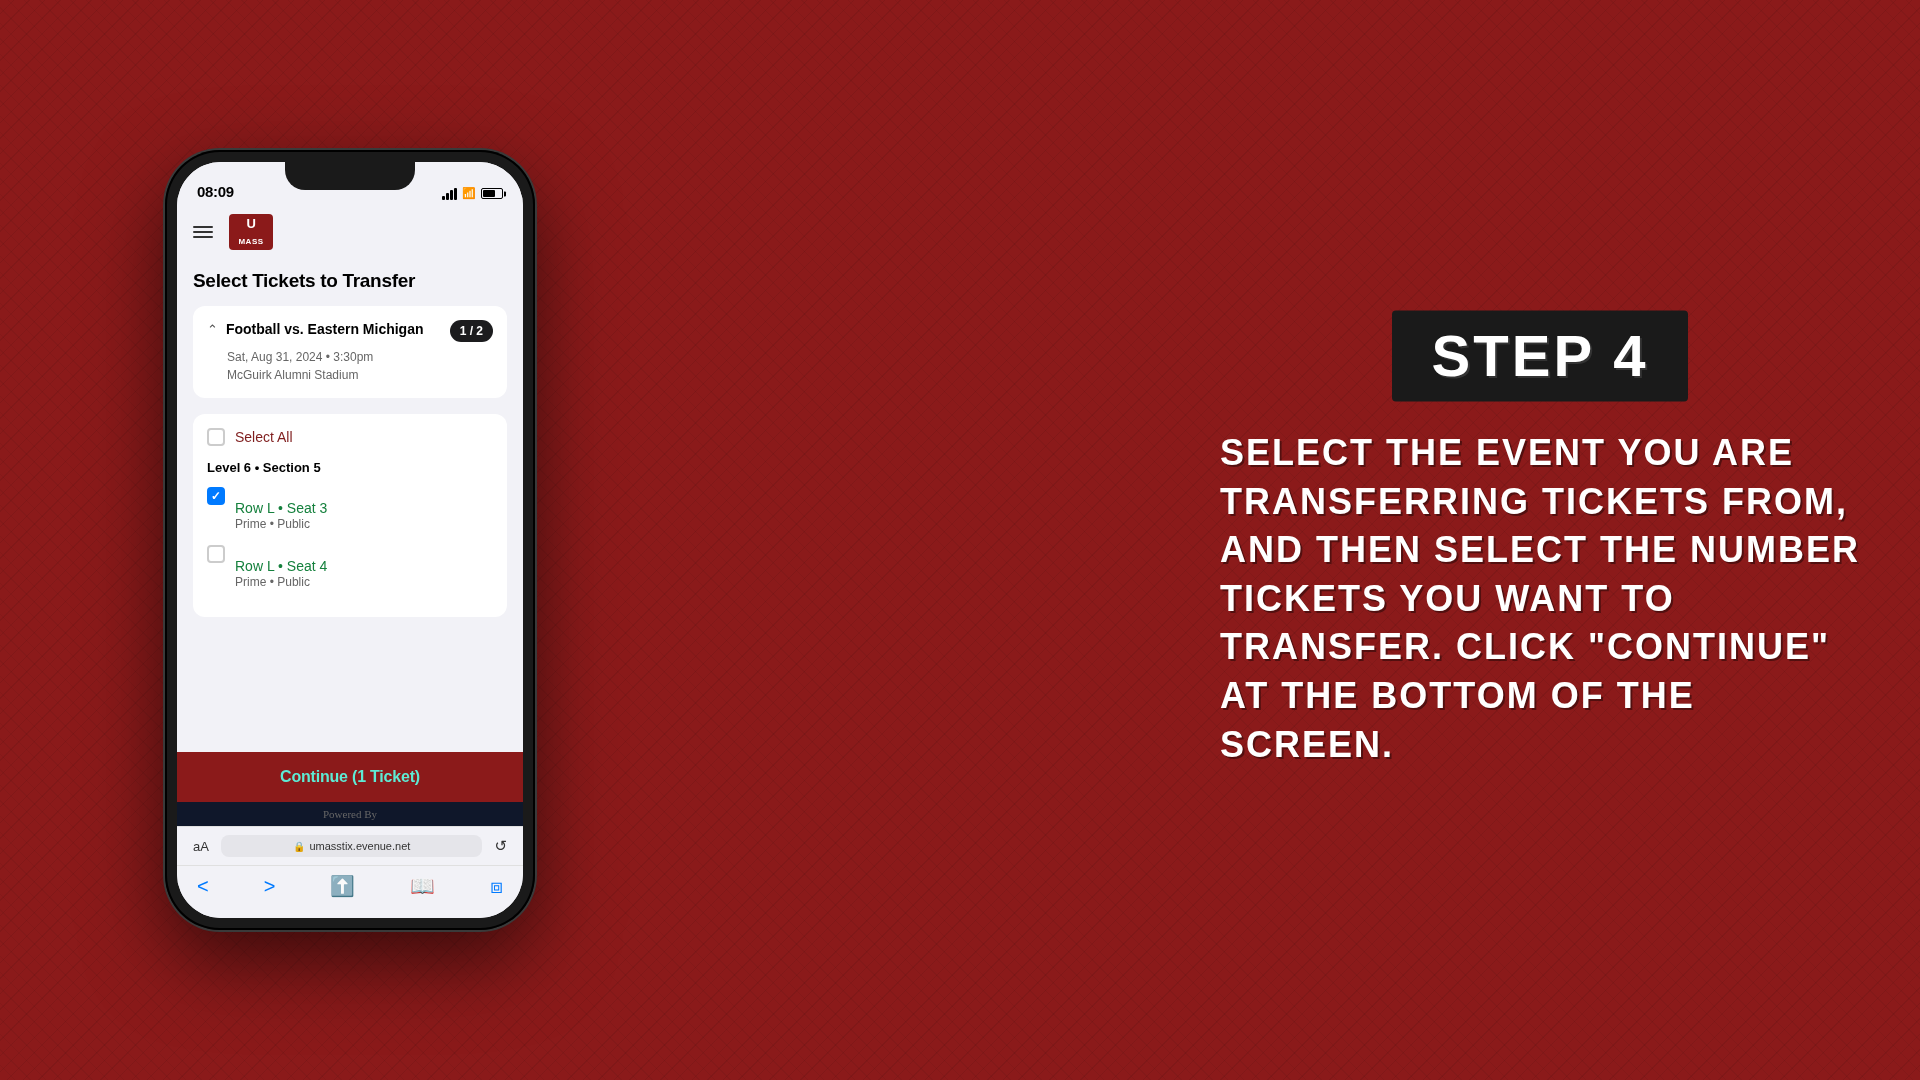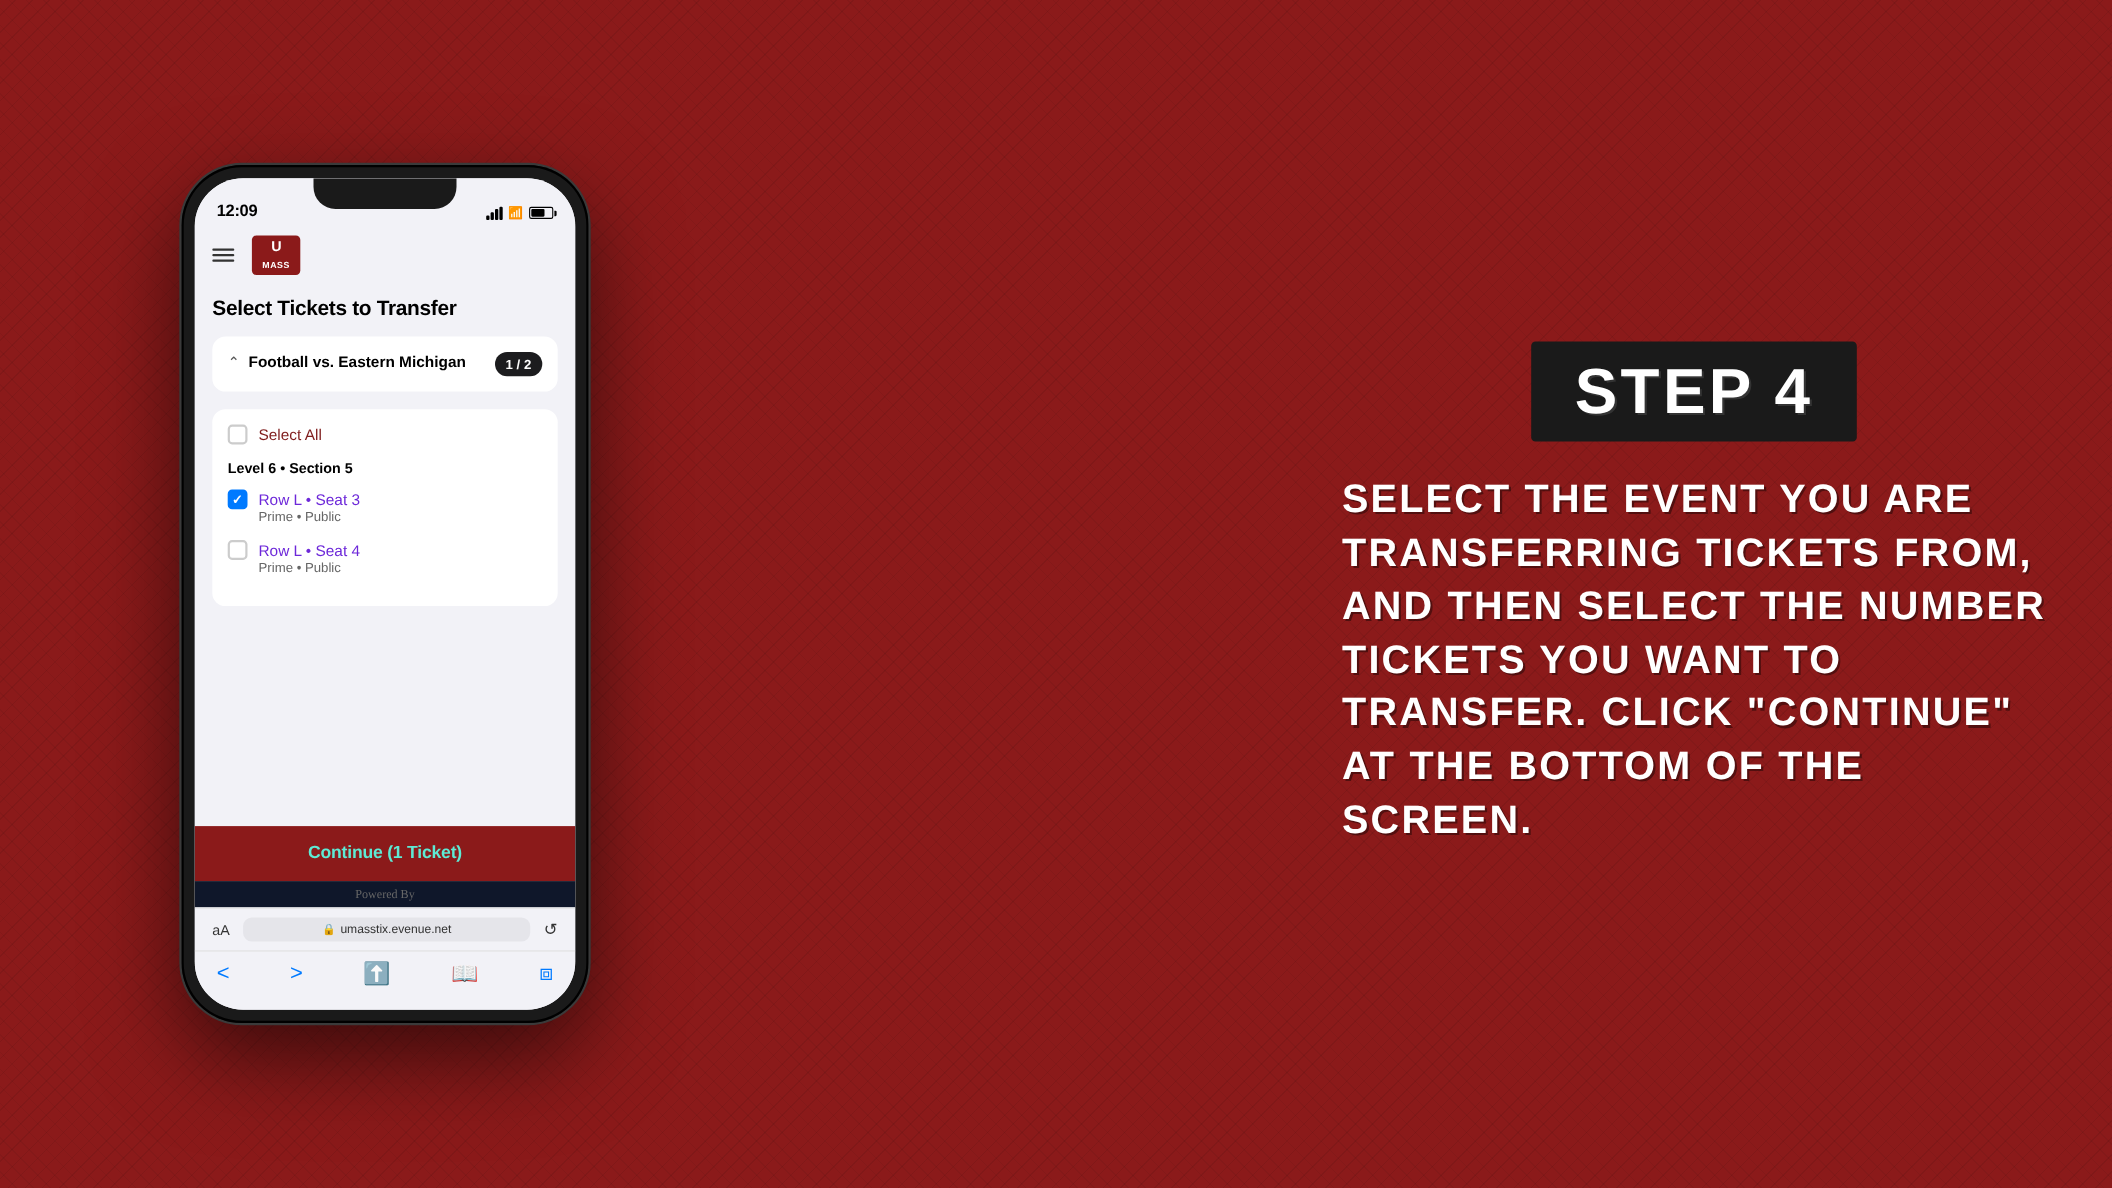--- a/index.html
+++ b/index.html
@@ -330,22 +330,23 @@
       margin-bottom: 14px;
     }
 
     .seat-info {
       flex: 1;
     }
 
     .seat-main {
       font-size: 14px;
       font-weight: 500;
-      color: #6d28d9;
+      color: #15803d;
       line-height: 1.3;
+      margin-top: 12px;
     }
 
     .seat-sub {
       font-size: 12px;
       color: #666;
     }
 
     
     .continue-btn {
       background: #8B1A1A;
@@ -472,21 +473,21 @@
 </head>
 <body>
 
 <div class="phone-wrapper">
   <div class="phone-frame">
     <div class="phone-screen">
 
       <div class="notch"></div>
 
       <div class="status-bar">
-        <span class="status-time">12:09</span>
+        <span class="status-time">08:09</span>
         <div class="status-icons">
           <div class="signal-bars">
             <div class="signal-bar" style="height:4px"></div>
             <div class="signal-bar" style="height:7px"></div>
             <div class="signal-bar" style="height:10px"></div>
             <div class="signal-bar" style="height:12px"></div>
           </div>
           <span class="wifi-icon">📶</span>
           <div class="battery-icon">
             <div class="battery-fill"></div>
@@ -508,20 +509,25 @@
 
       <div class="app-content">
         <div class="page-title">Select Tickets to Transfer</div>
 
         <div class="event-card">
           <div class="event-header">
             <span class="event-chevron">⌃</span>
             <span class="event-title">Football vs. Eastern Michigan</span>
             <span class="ticket-badge">1 / 2</span>
           </div>
+          <div class="event-details">
+            <span>Sat, Aug 31, 2024 •</span>
+            <span>3:30pm</span><br>
+            <span>McGuirk Alumni Stadium</span>
+          </div>
         </div>
 
         <div class="seat-selection">
           <div class="select-all-row">
             <div class="checkbox"></div>
             <span class="select-all-label">Select All</span>
           </div>
 
           <div class="section-label">Level 6 • Section 5</div>
 

